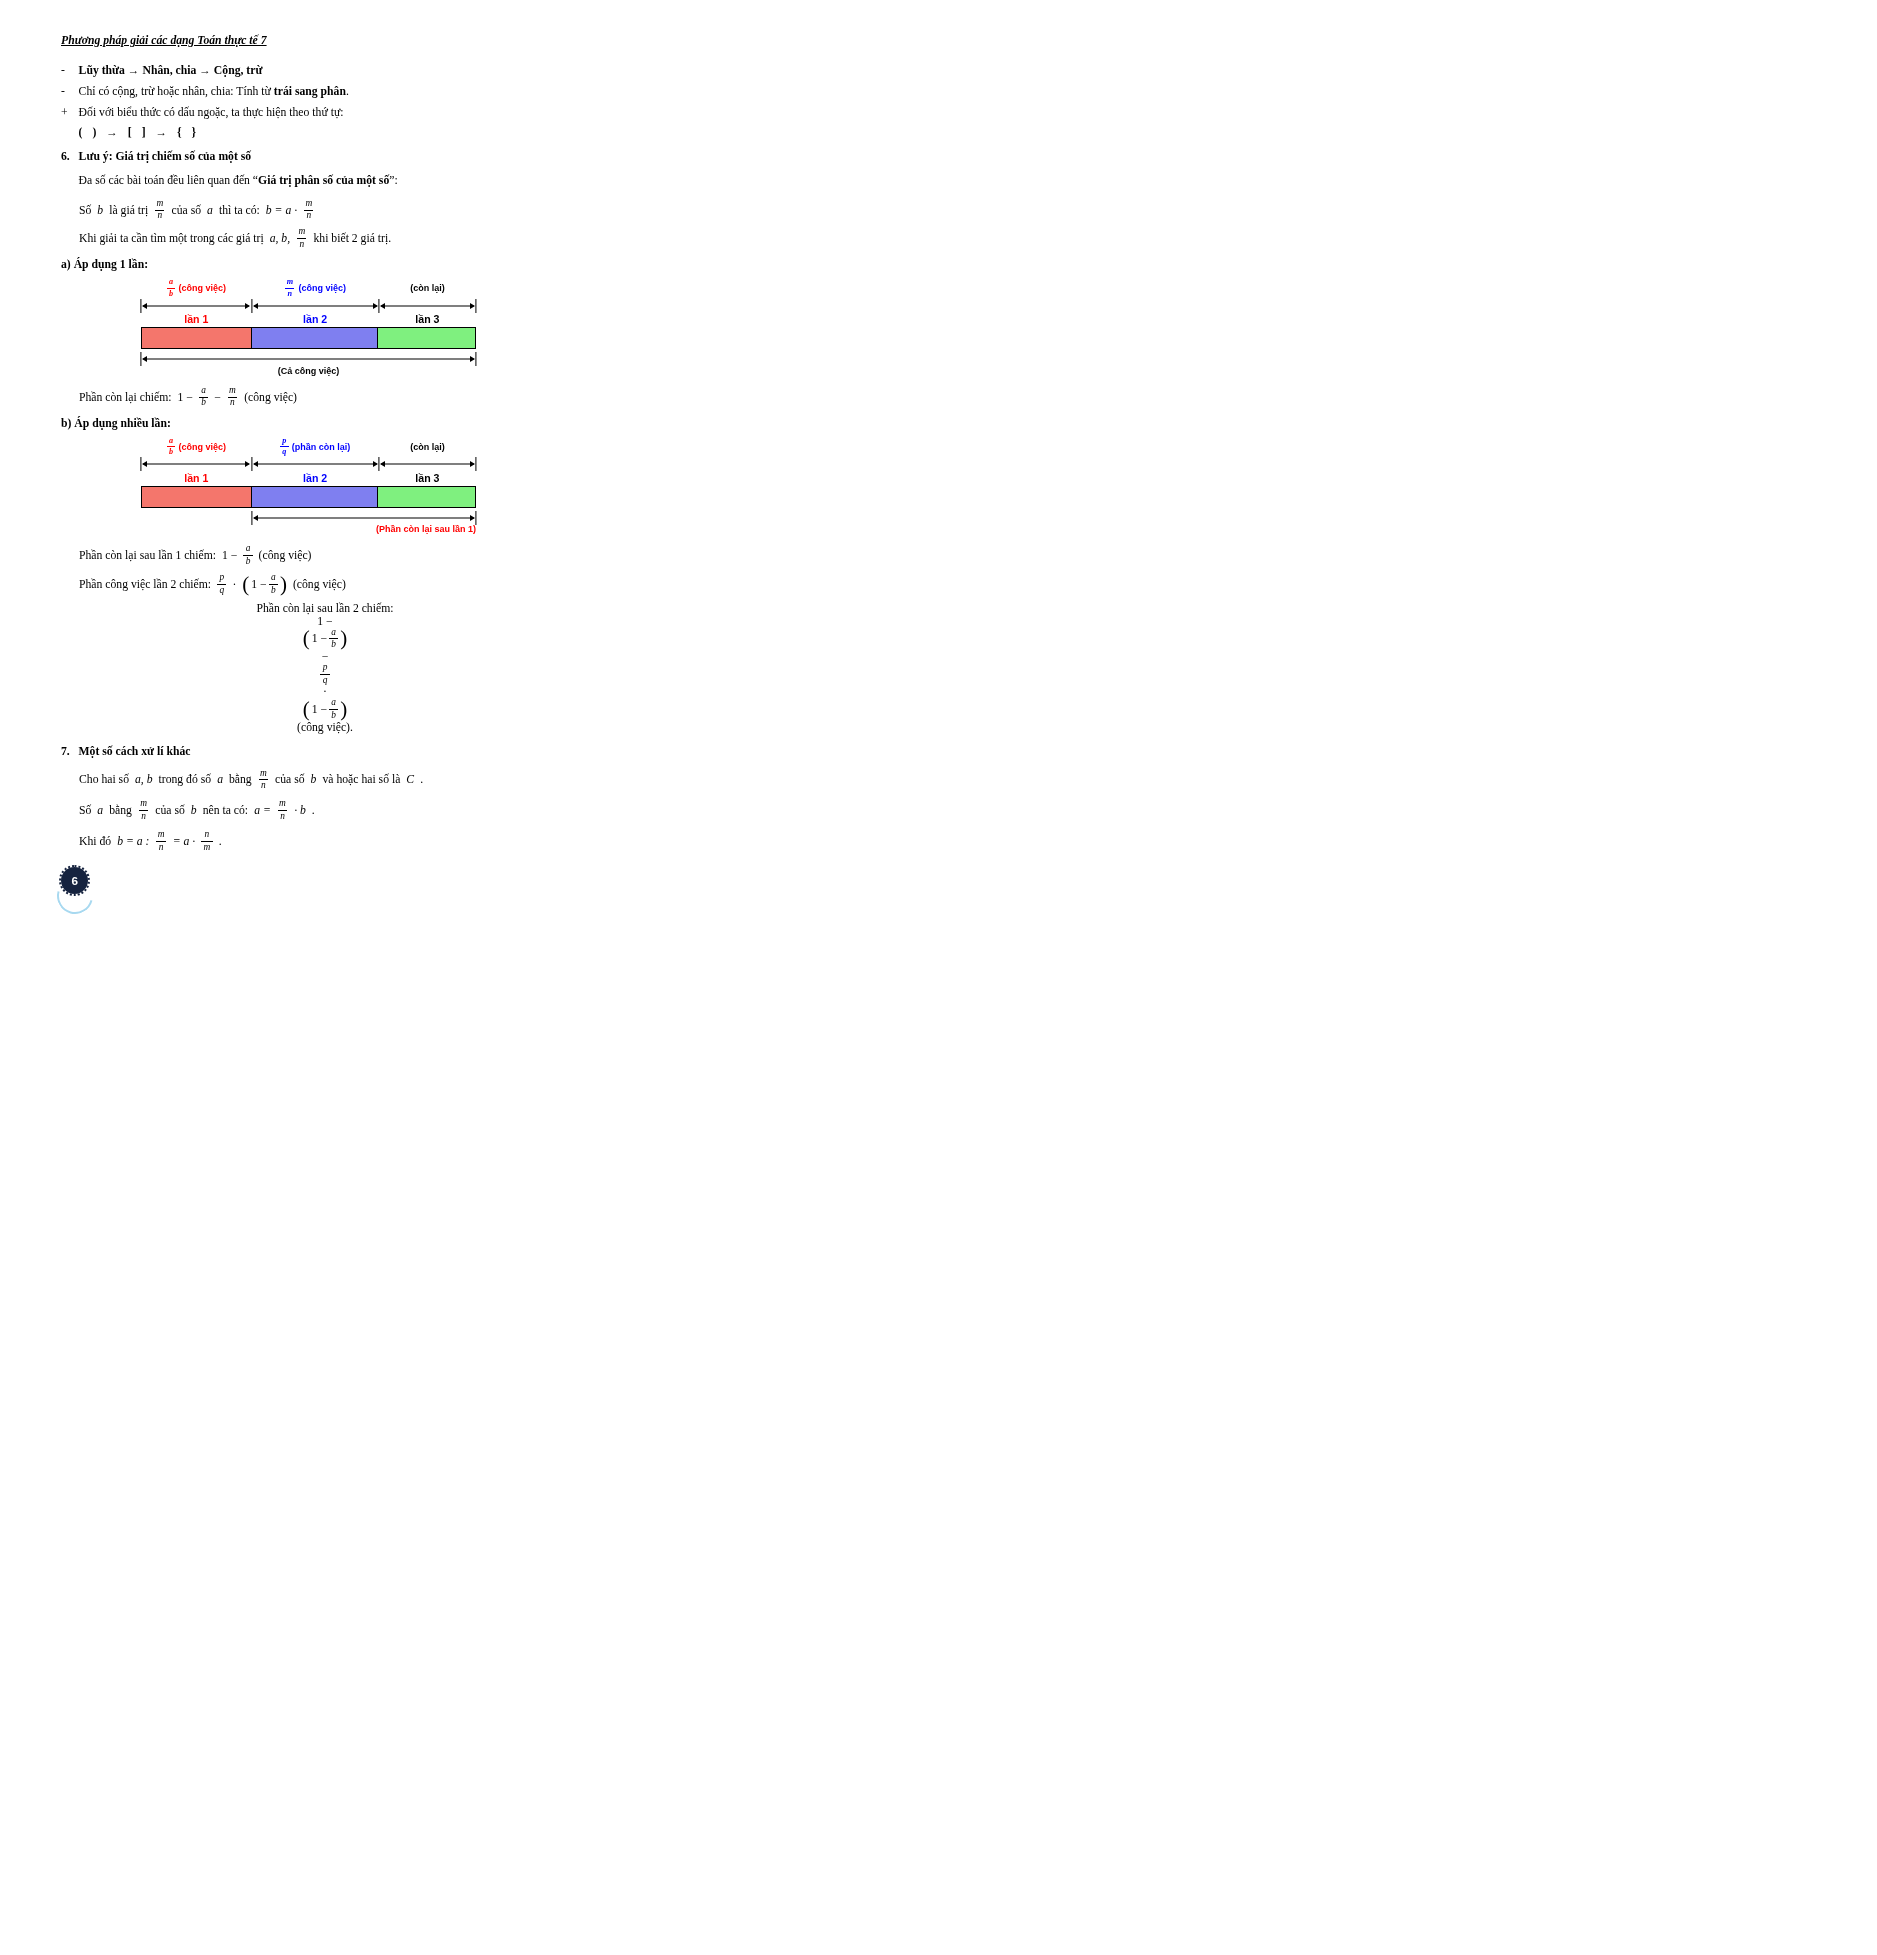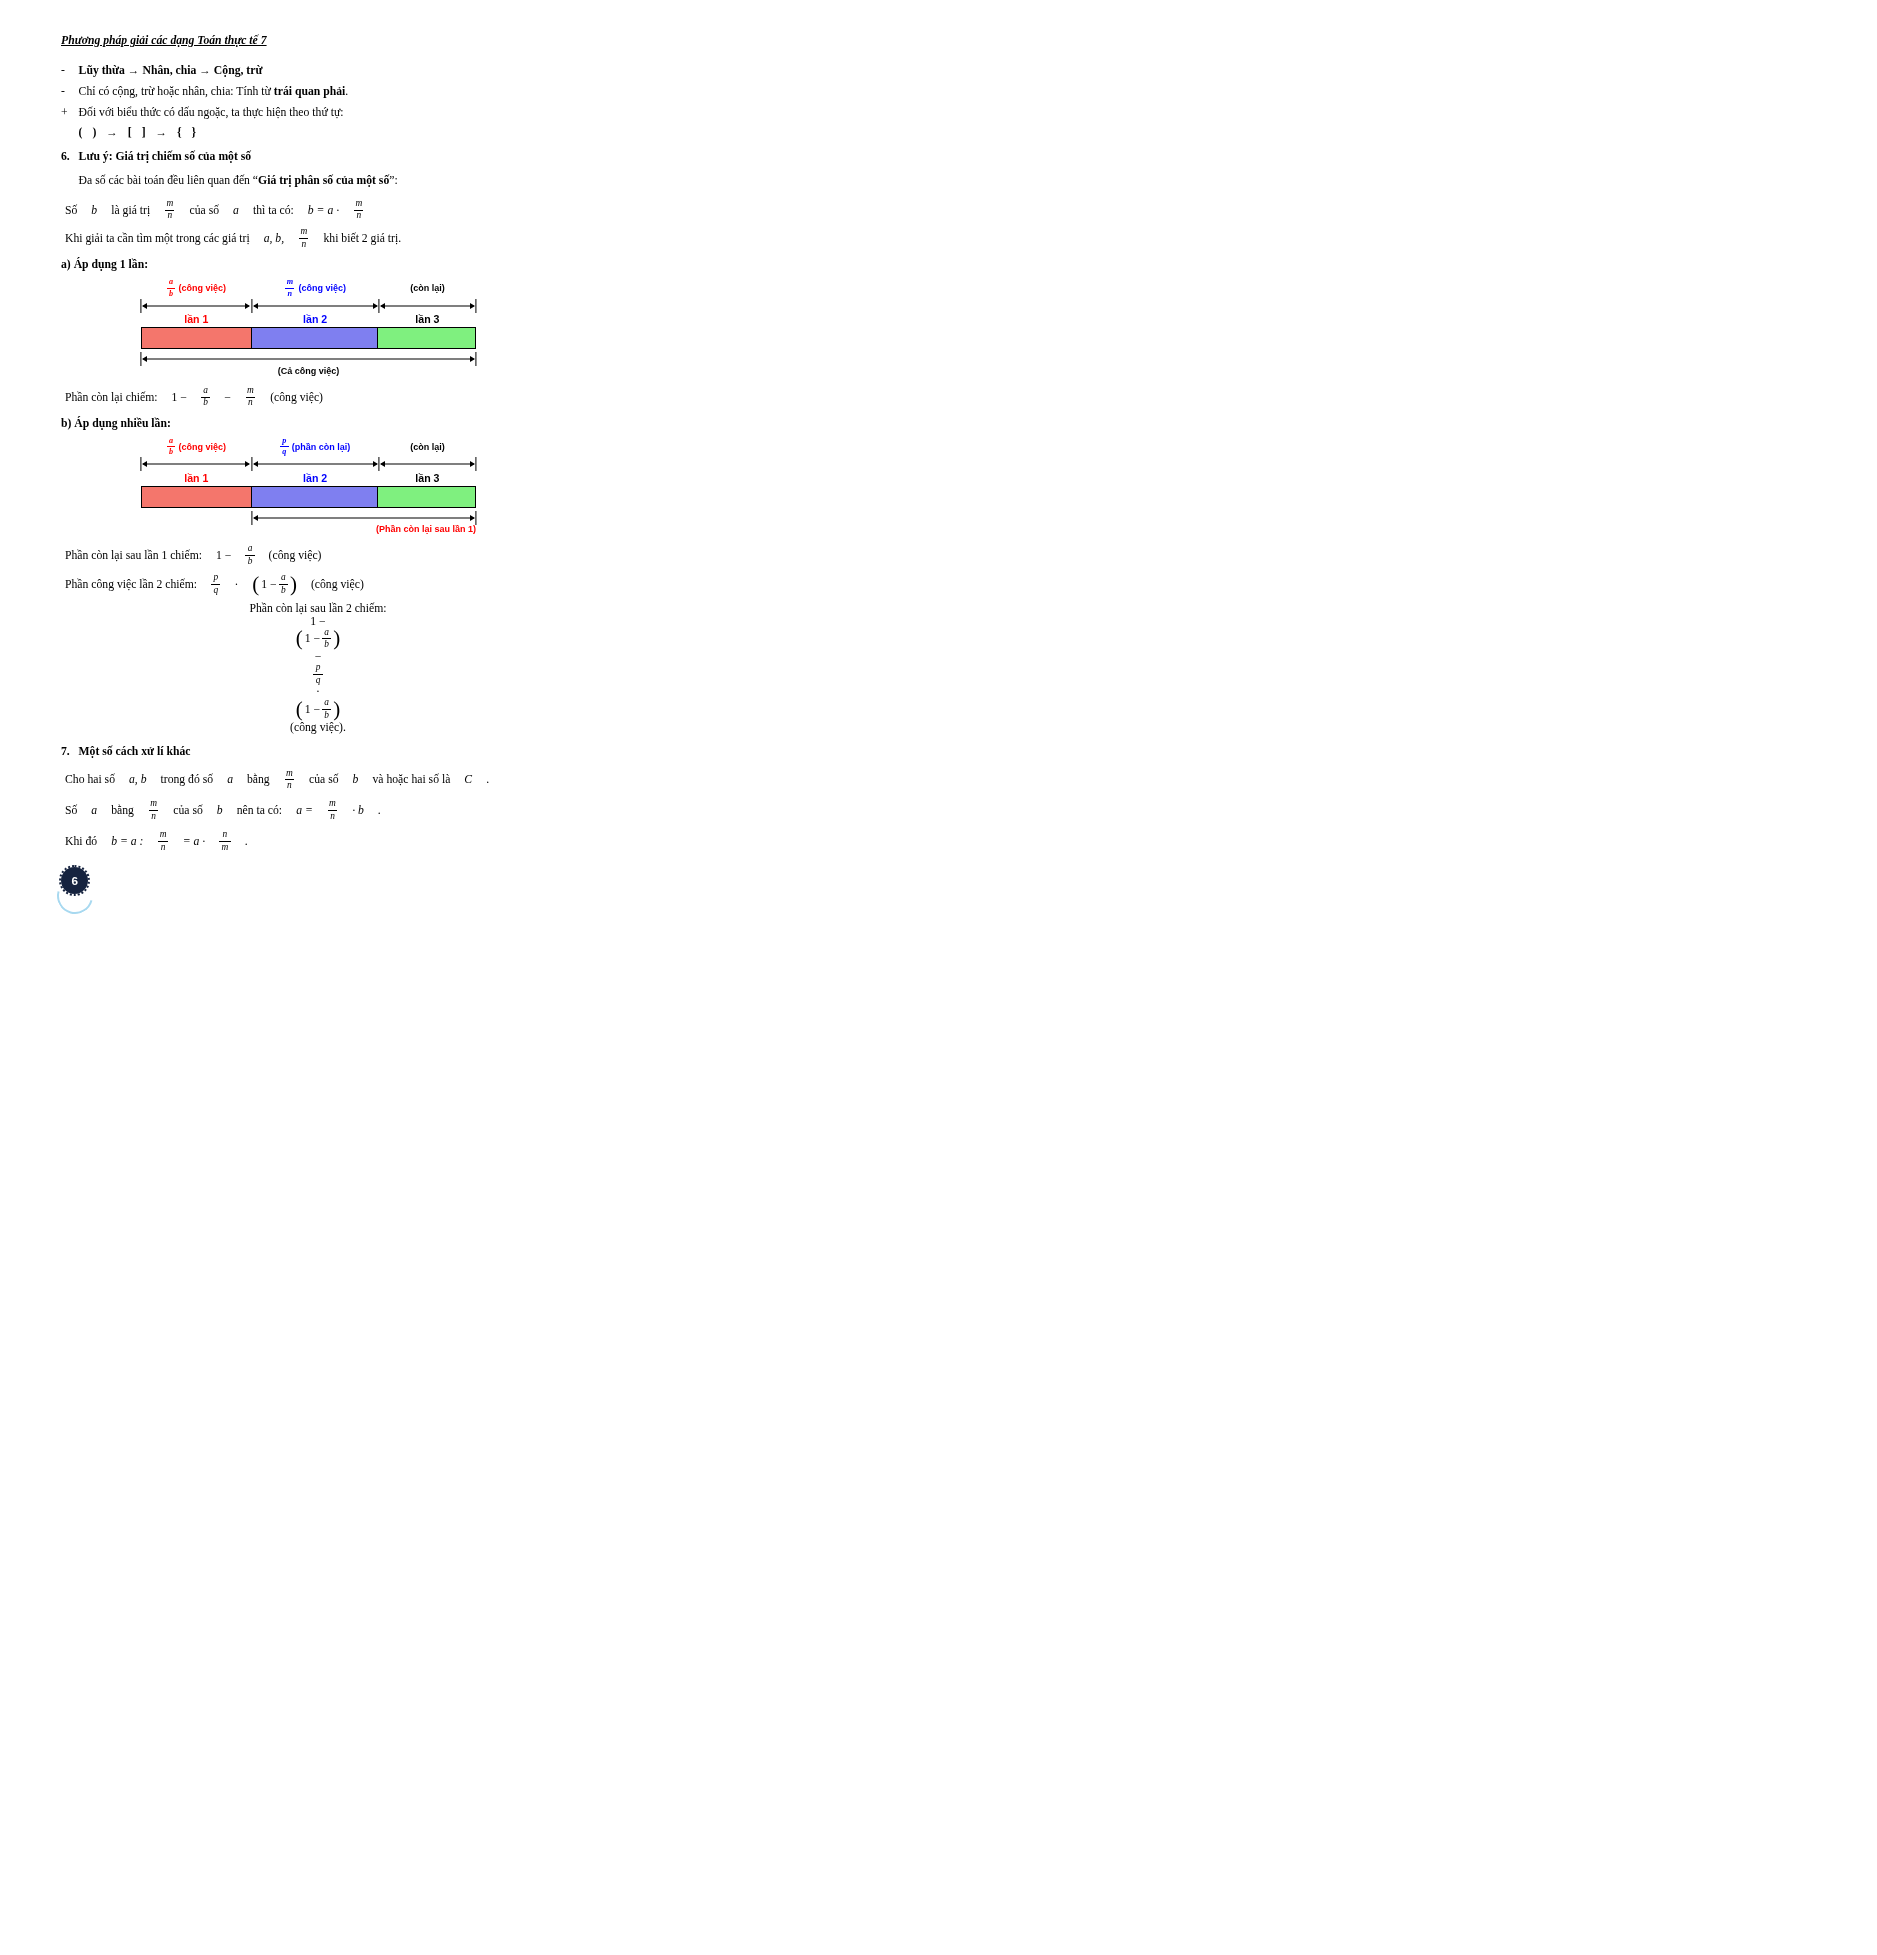--- a/index.html
+++ b/index.html
@@ -22,21 +22,21 @@
   .brackets { font-weight:bold; margin:0.8px 0 9.4px 17.6px; word-spacing:7px; }
 
   
   .hrow { display:flex; font-weight:bold; margin-bottom:9.4px; line-height:1.3; }
   .hmark { flex:0 0 17.6px; }
   .subhead { font-weight:bold; margin-bottom:7px; }
 
   .para { margin-left:17.6px; margin-bottom:9px; line-height:1.4; }
 
   
-  .mrow { display:flex; align-items:center; column-gap:14px; margin-left:4px; margin-bottom:6.3px; flex-wrap:wrap; }
+  .mrow { display:flex; align-items:center; column-gap:6px; margin-left:18px; margin-bottom:6.3px; flex-wrap:wrap; }
   .mrow .frac { font-size:9.4px; }
   .it { font-style:italic; }
   .frac { display:inline-flex; flex-direction:column; align-items:center; font-style:italic; line-height:1.05; }
   .fnum { padding:0 2.3px 0.8px; }
   .fden { border-top:1px solid currentColor; padding:0.8px 2.3px 0; }
   .pgroup { display:inline-flex; align-items:center; column-gap:2px; }
   .bigp { font-size:21px; line-height:0.9; font-weight:normal; }
 
   
   .diagram { width:335px; margin-left:80px; margin-bottom:10.2px; font-family:"Liberation Sans", sans-serif; }
@@ -88,21 +88,21 @@
 <div class="page">
 
   <div class="doc-header">Phương pháp giải các dạng Toán thực tế 7</div>
 
   <div class="rrow">
     <span class="rmark">-</span>
     <span class="bold">Lũy thừa → Nhân, chia → Cộng, trừ</span>
   </div>
   <div class="rrow">
     <span class="rmark">-</span>
-    <span><span>Chỉ có cộng, trừ hoặc nhân, chia: Tính từ </span><span class="bold">trái quan phải</span><span>.</span></span>
+    <span><span>Chỉ có cộng, trừ hoặc nhân, chia: Tính từ </span><span class="bold">trái sang phân</span><span>.</span></span>
   </div>
   <div class="rrow">
     <span class="rmark">+</span>
     <span>Đối với biểu thức có dấu ngoặc, ta thực hiện theo thứ tự:</span>
   </div>
   <div class="brackets">( ) → [ ] → { }</div>
 
   <div class="hrow">
     <span class="hmark">6.</span>
     <span>Lưu ý: Giá trị chiếm số của một số</span>

